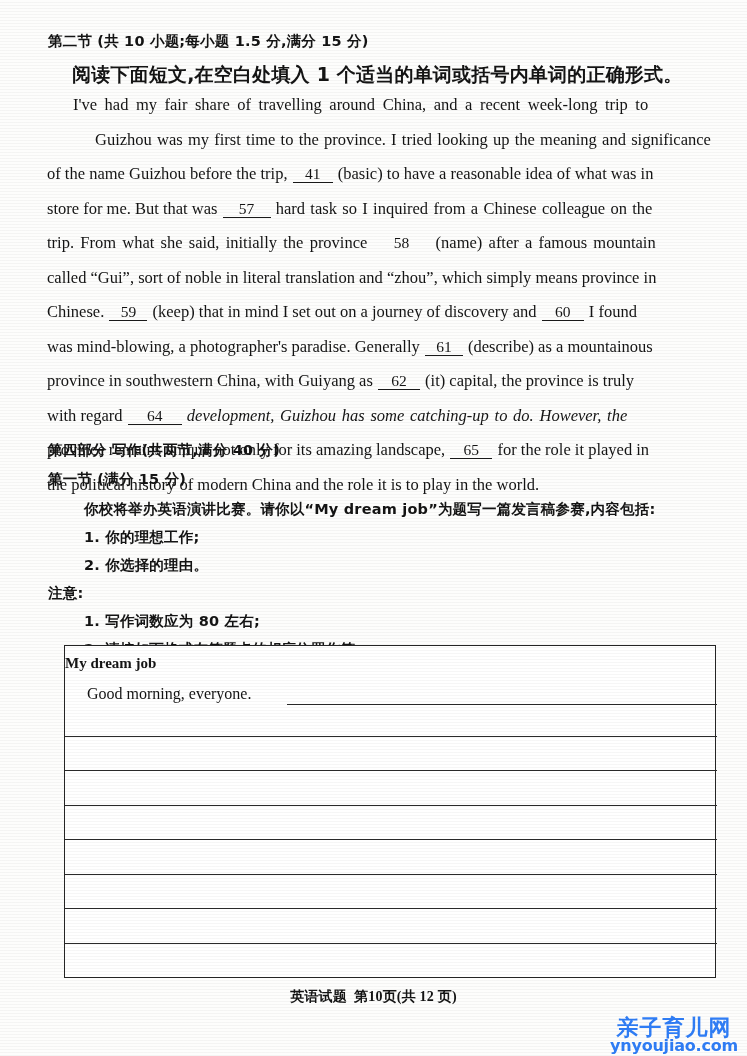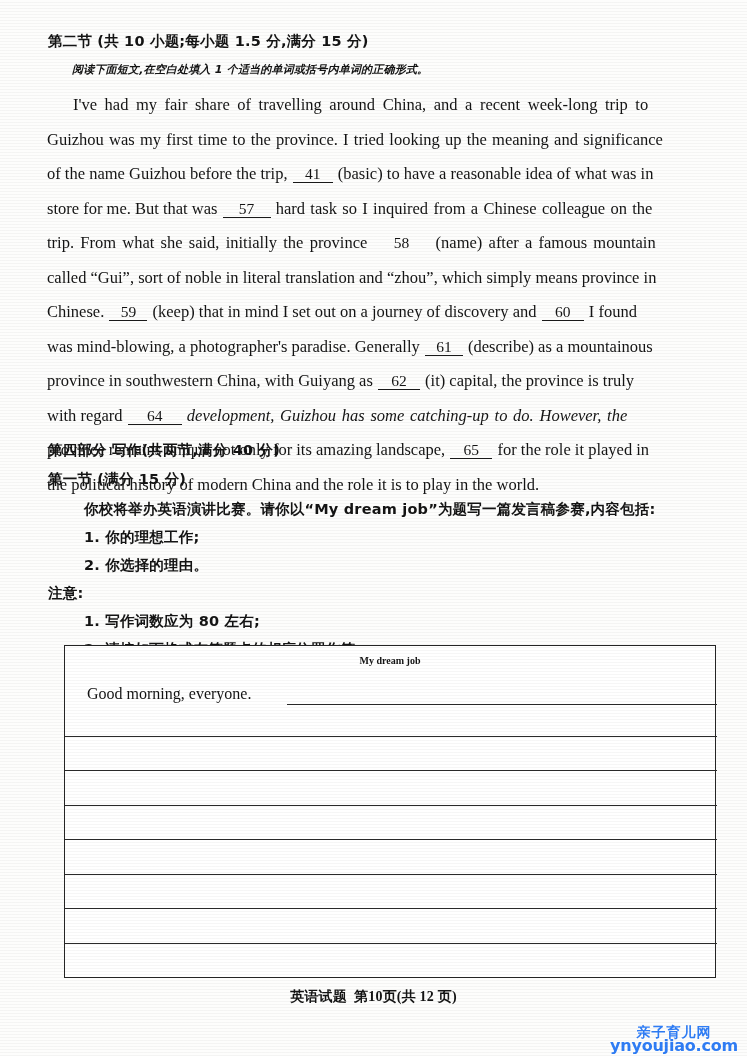--- a/index.html
+++ b/index.html
@@ -33,24 +33,23 @@
 
   .sec-head {
     position: absolute;
     font-size: 14.5px;
     white-space: nowrap;
     font-weight: bold;
   }
 
   .instruction {
     position: absolute;
-    font-size: 11px;
-    white-space: nowrap;
-    font-weight: bold;
-    font-style: italic;
+    font-size: 19px;
+    white-space: nowrap;
+    font-weight: bold;
   }
 
   
   #passage {
     position: absolute;
     left: 47px;
     top: 88px;
     width: 688px;
   }
   .pline {
@@ -93,22 +92,22 @@
     height: 333px;
     border: 1.3px solid #252525;
     box-sizing: border-box;
     background: #ffffff;
   }
   #answer-title {
     position: absolute;
     left: 0;
     right: 0;
     top: 9px;
-    text-align: center;
-    font-size: 10px;
+    text-align: left;
+    font-size: 15px;
     font-weight: bold;
     font-family: "Liberation Serif", serif;
   }
   #answer-opening {
     position: absolute;
     left: 22px;
     top: 39px;
     font-size: 16px;
     white-space: nowrap;
   }
@@ -144,21 +143,21 @@
     position: absolute;
     right: 8px;
     bottom: 2px;
     width: 130px;
     text-align: center;
     line-height: 1.0;
   }
   #wm-cn {
     font-family: "DejaVu Sans", sans-serif;
     font-weight: bold;
-    font-size: 14px;
+    font-size: 22px;
     letter-spacing: 1px;
     color: #2f7df6;
     display: block;
   }
   #wm-url {
     font-family: "DejaVu Sans", "Liberation Sans", sans-serif;
     font-weight: bold;
     font-size: 16px;
     letter-spacing: -0.2px;
     color: #2f7df6;
@@ -185,21 +184,21 @@
 
   <div class="instruction cjk" style="left:72px; top:62px;">阅读下面短文,在空白处填入 1 个适当的单词或括号内单词的正确形式。</div>
 
   <div id="passage">
 
     <div class="pline" style="text-align:justify;">
       <span style="display:inline-block;width:26px;"></span><span style="word-spacing:3.4px;">I've had my fair share of travelling around China, and a recent week-long trip to</span>
     </div>
 
     <div class="pline">
-      <span style="word-spacing:1.1px;">Guizhou was my first time to the province. I tried looking up the meaning and significance</span>
+      <span style="word-spacing:1.1px;margin-left:48px;">Guizhou was my first time to the province. I tried looking up the meaning and significance</span>
     </div>
 
     <div class="pline">
       <span>of the name Guizhou before the trip,</span>
       <span class="blank" style="width:36px;">41</span>
       <span>(basic) to have a reasonable idea of what was in</span>
     </div>
 
     <div class="pline">
       <span>store for me. But that was</span>

